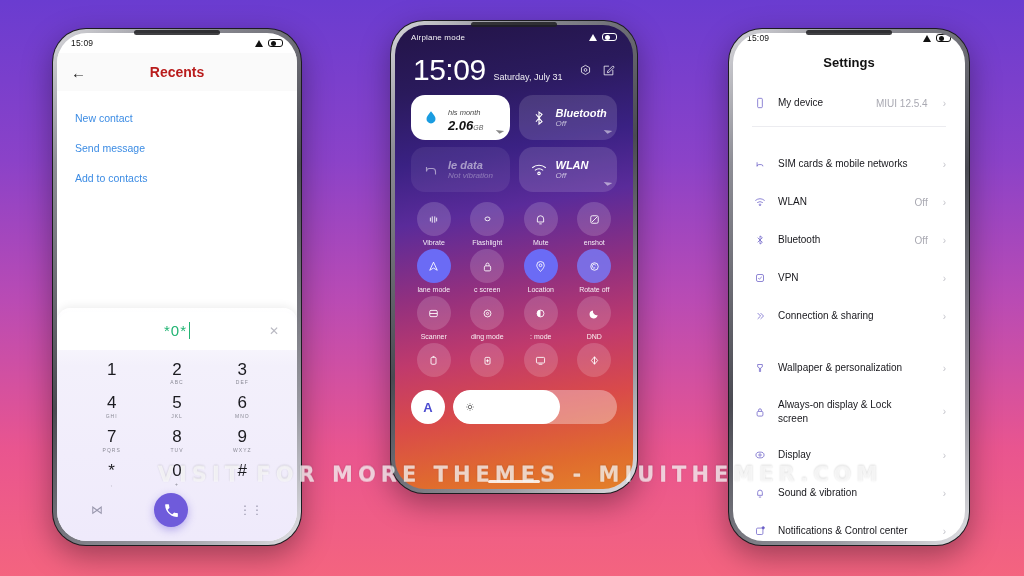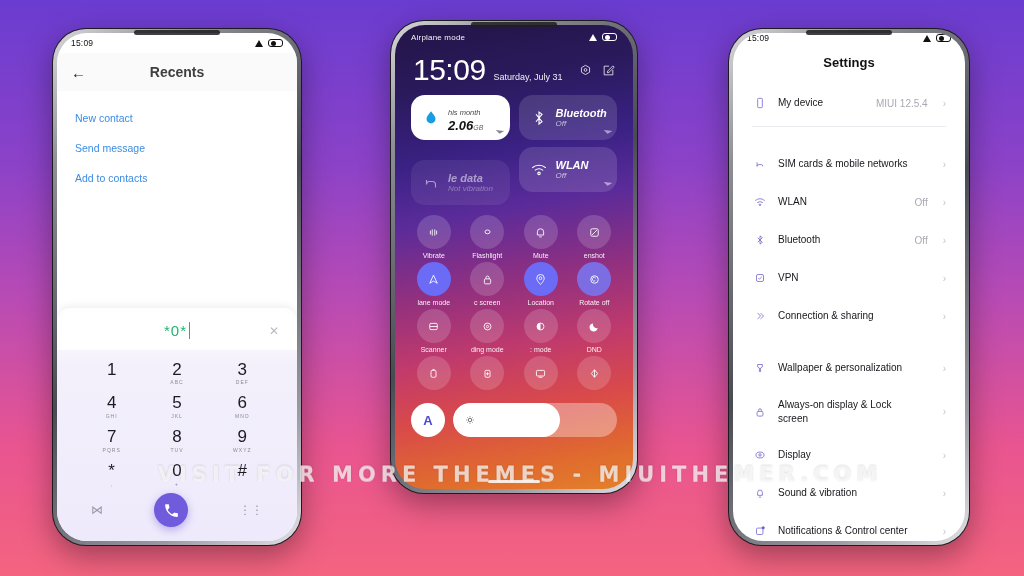--- a/index.html
+++ b/index.html
@@ -58,21 +58,21 @@
 
   
   #phone-left .screen { background:#fff; display:flex; flex-direction:column; }
   .rec-status { color:#111; }
   .rec-status .tri { border-bottom:7px solid #111; }
   .rec-header {
     height:38px; display:flex; align-items:center; padding:0 14px;
     background:#fafafa;
   }
   .rec-back { width:20px; font-size:15px; color:#222; line-height:1; }
-  .rec-title { flex:1; text-align:center; font-size:14px; font-weight:600; color:#404040; margin-left:-20px;}
+  .rec-title { flex:1; text-align:center; font-size:14px; font-weight:600; color:#b91c1c; margin-left:-20px;}
   .rec-list { padding: 12px 18px 0; flex:1; }
   .rec-item { color:#3c8ce4; font-size:10.5px; padding:9px 0; }
   .dial-panel {
     background: linear-gradient(to bottom,#ffffff 0%, #f3f0fb 25%, #efeafb 100%);
     border-top-left-radius:14px; border-top-right-radius:14px;
     box-shadow: 0 -2px 8px rgba(0,0,0,.07);
     padding-top: 4px;
   }
   .dial-input {
     height:38px; display:flex; align-items:center; justify-content:center;
@@ -124,21 +124,21 @@
   .bigcard .bc-ico { width:20px;height:20px; display:flex; align-items:center; justify-content:center; }
   .bigcard .bc-ico svg { width:18px;height:18px; }
   .bc-txt .bc-t1 { font-size:7.5px; opacity:.8; }
   .bc-txt .bc-t2 { font-size:13px; font-weight:600; line-height:1.1;}
   .bc-txt .bc-t2 .unit { font-size:7px; font-weight:400; opacity:.7; }
   .bc-txt .bc-lbl { font-size:11px; font-weight:600; }
   .bc-txt .bc-sub { font-size:8px; opacity:.65; }
   .bigcard .corner {
     position:absolute; right:7px; bottom:6px; font-size:7px; opacity:.5; transform:rotate(45deg);
   }
-  .bigcard.dim { opacity:.55;margin-top:13px; }
+  .bigcard.dim { opacity:.55; }
 
   .cc-grid { display:grid; grid-template-columns:repeat(4,1fr); row-gap:3px; padding: 10px 12px 0; }
   .tile { display:flex; flex-direction:column; align-items:center; gap:3px; }
   .tile .circle {
     width:34px;height:34px;border-radius:50%;
     background: rgba(255,255,255,.16);
     display:flex;align-items:center;justify-content:center;
   }
   .tile .circle.active { background:#6b6bf5; }
   .tile .circle.active2 { background: rgba(120,120,245,.85); }

